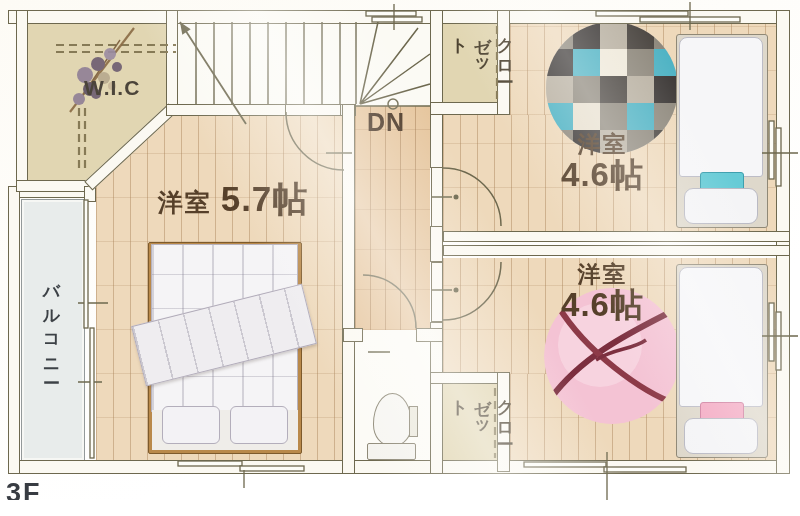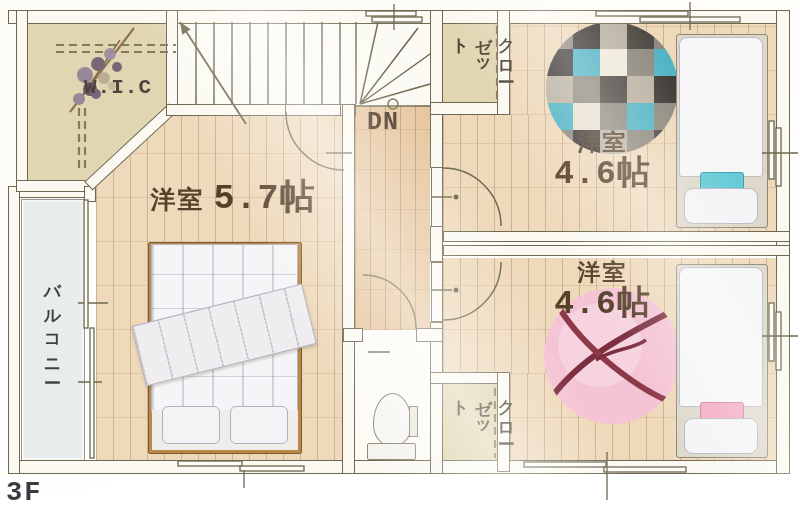--- a/index.html
+++ b/index.html
@@ -1,17 +1,17 @@
 <!DOCTYPE html>
 <html><head>
 <meta charset="utf-8">
 <style>
   html,body{margin:0;padding:0;background:#ffffff;}
   #stage{position:relative;width:800px;height:500px;background:linear-gradient(160deg,#fdfbf5 0%,#ffffff 70%);overflow:hidden;
-         font-family:Liberation Mono, monospace;}
+         font-family:Liberation Sans, sans-serif;}
   .abs{position:absolute;box-sizing:border-box;}
   
   .wood{background:#eed9bb;
         background-image:
           repeating-linear-gradient(90deg, rgba(167,128,86,.45) 0 1px, transparent 1px 17px),
           repeating-linear-gradient(0deg, rgba(167,128,86,.22) 0 1px, transparent 1px 44px);}
   .woodhall{background:#e6c69e;
         background-image:
           repeating-linear-gradient(90deg, rgba(158,117,74,.5) 0 1px, transparent 1px 15px),
           repeating-linear-gradient(0deg, rgba(158,117,74,.22) 0 1px, transparent 1px 40px);}

